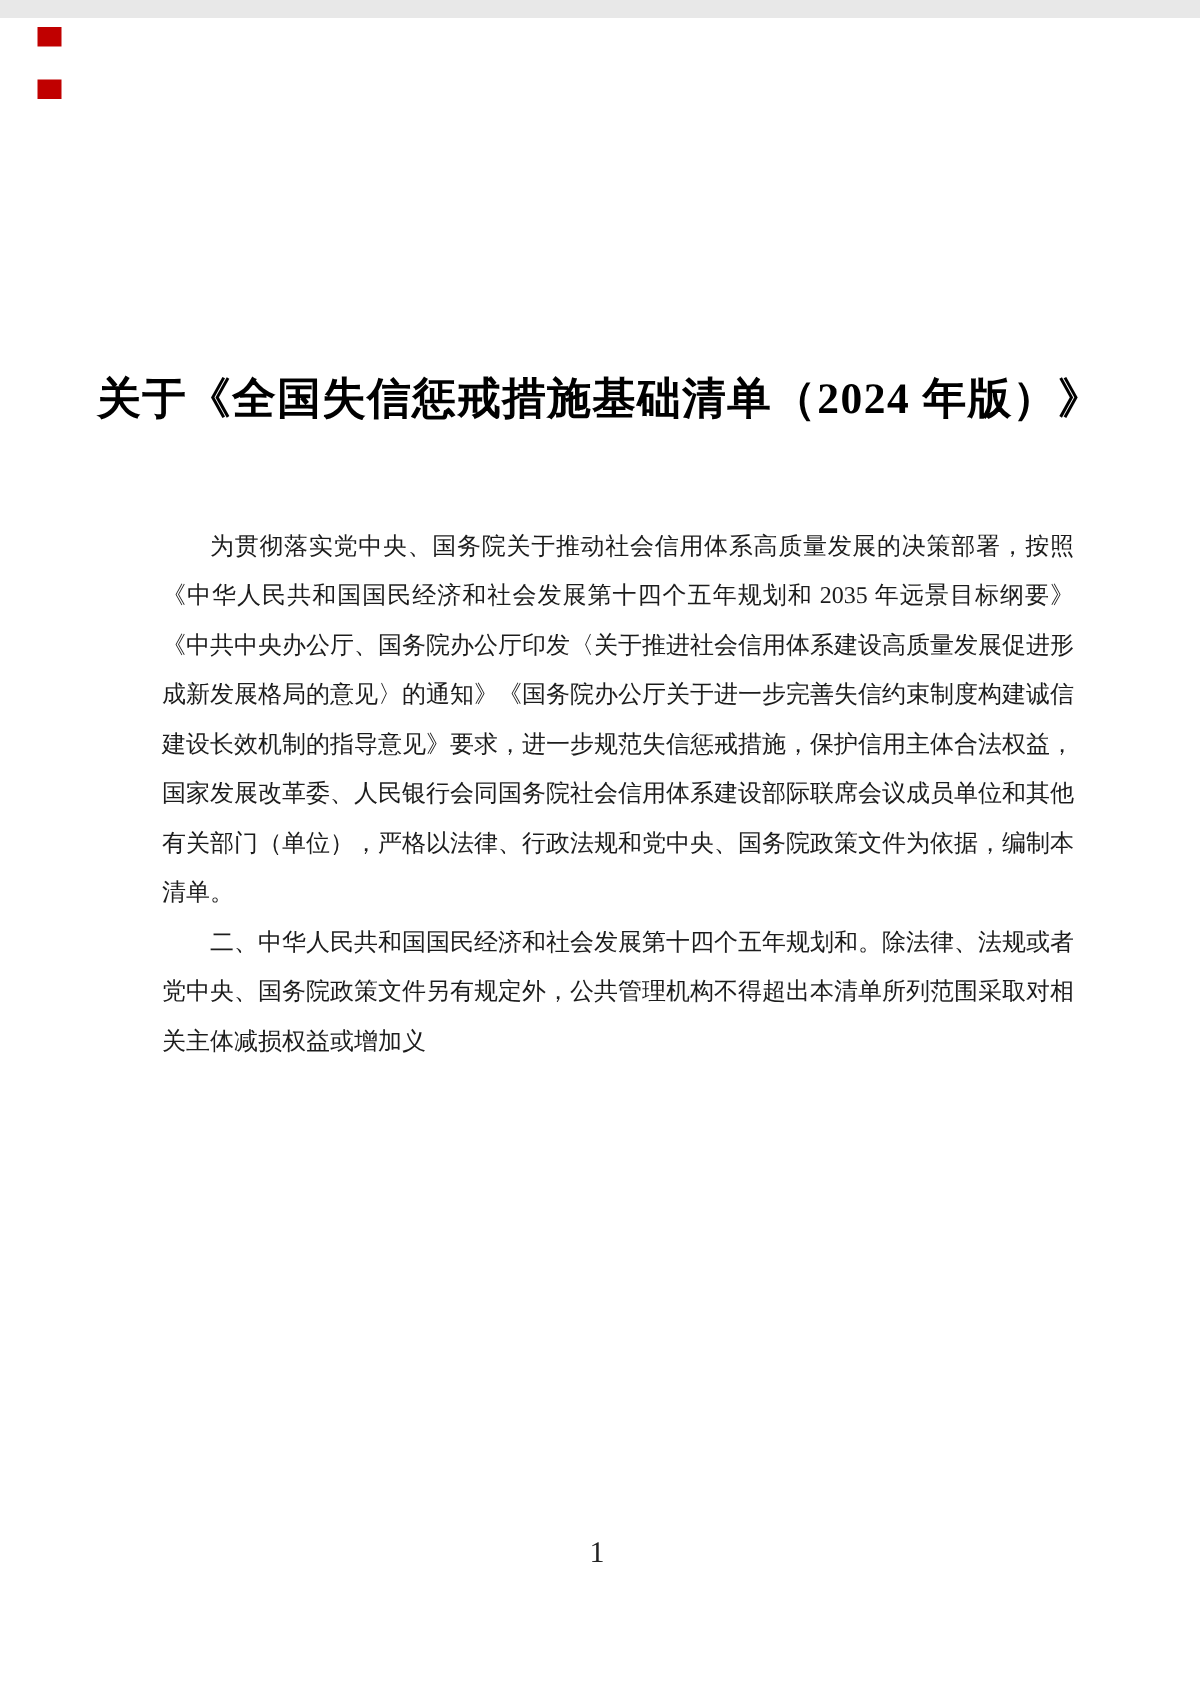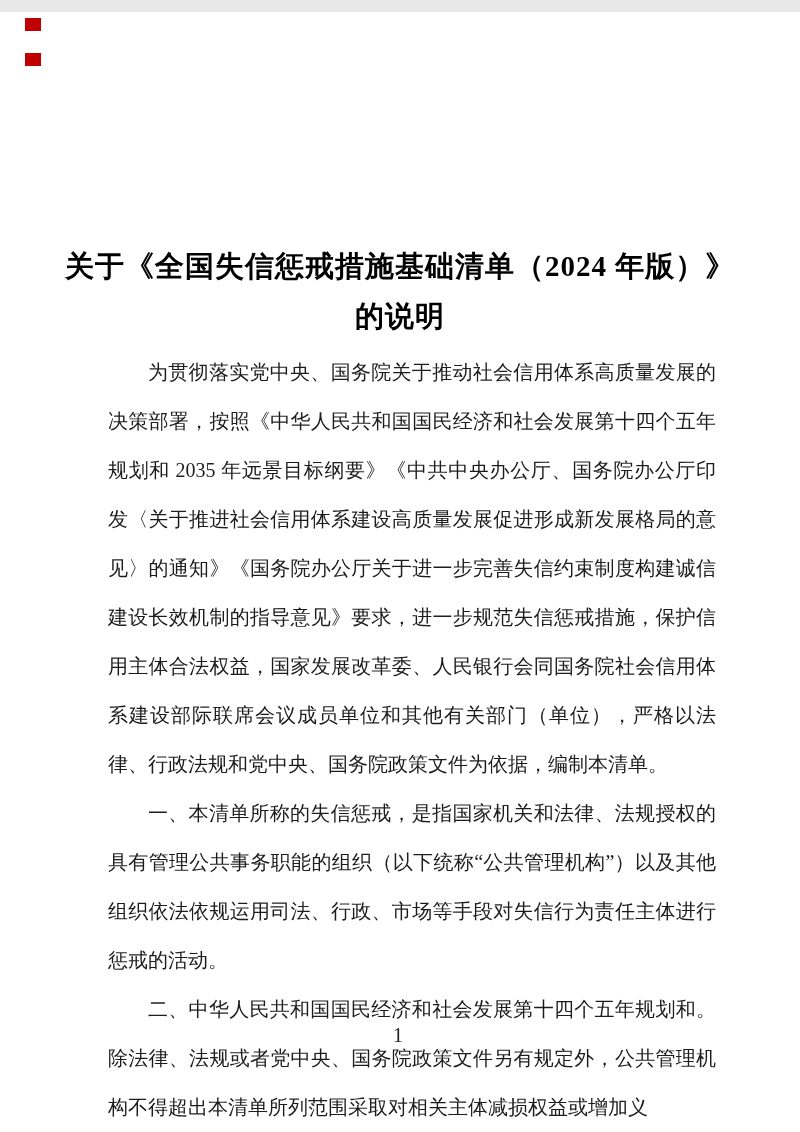--- a/index.html
+++ b/index.html
@@ -39,22 +39,22 @@
     letter-spacing: 1px;
   }
   .doc-title .title-line {
     display: block;
   }
   .doc-body {
     position: absolute;
     top: 336px;
     left: 108px;
     width: 608px;
-    font-size: 20px;
-    line-height: 49px;
+    font-size: 16px;
+    line-height: 33px;
     text-align: justify;
     text-justify: inter-character;
     color: #1c1c1c;
   }
   .doc-body p {
     margin: 0;
     padding: 0;
     text-indent: 2em;
     word-break: break-all;
   }
@@ -72,24 +72,22 @@
 </head>
 <body>
 
 <div class="page">
 
   <div class="corner-mark m1"></div>
   <div class="corner-mark m2"></div>
 
   <h1 class="doc-title">
     <span class="title-line">关于《全国失信惩戒措施基础清单（2024 年版）》</span>
-    <span class="title-line">的说明</span>
   </h1>
 
   <div class="doc-body">
     <p>为贯彻落实党中央、国务院关于推动社会信用体系高质量发展的决策部署，按照《中华人民共和国国民经济和社会发展第十四个五年规划和 2035 年远景目标纲要》《中共中央办公厅、国务院办公厅印发〈关于推进社会信用体系建设高质量发展促进形成新发展格局的意见〉的通知》《国务院办公厅关于进一步完善失信约束制度构建诚信建设长效机制的指导意见》要求，进一步规范失信惩戒措施，保护信用主体合法权益，国家发展改革委、人民银行会同国务院社会信用体系建设部际联席会议成员单位和其他有关部门（单位），严格以法律、行政法规和党中央、国务院政策文件为依据，编制本清单。</p>
-    <p>一、本清单所称的失信惩戒，是指国家机关和法律、法规授权的具有管理公共事务职能的组织（以下统称“公共管理机构”）以及其他组织依法依规运用司法、行政、市场等手段对失信行为责任主体进行惩戒的活动。</p>
     <p>二、中华人民共和国国民经济和社会发展第十四个五年规划和。除法律、法规或者党中央、国务院政策文件另有规定外，公共管理机构不得超出本清单所列范围采取对相关主体减损权益或增加义</p>
   </div>
 
   <div class="page-number">1</div>
 
 </div>
 
 </body></html>

